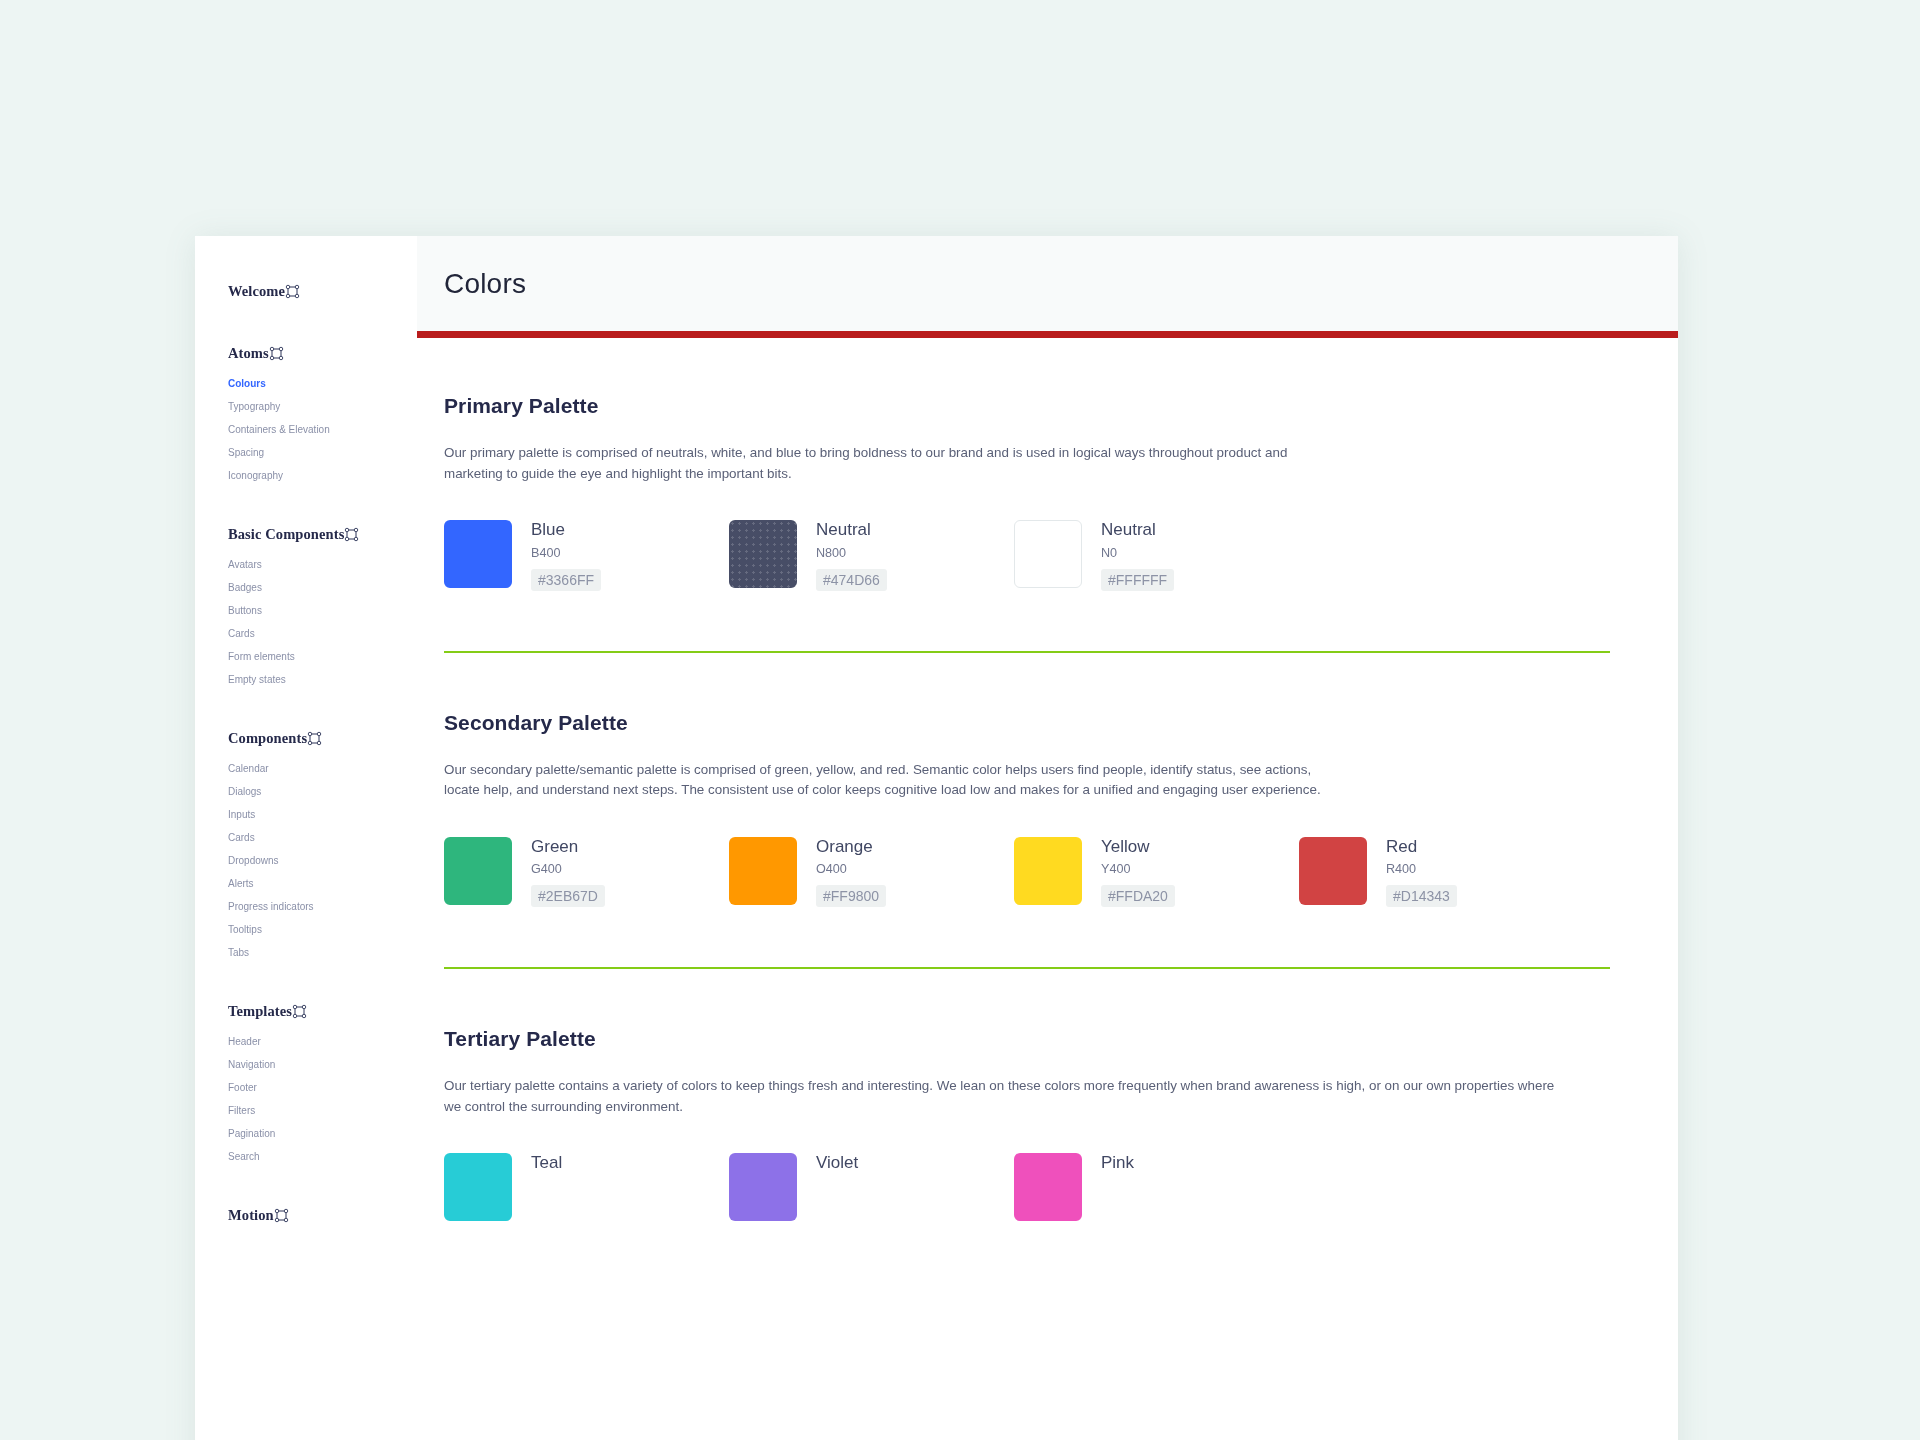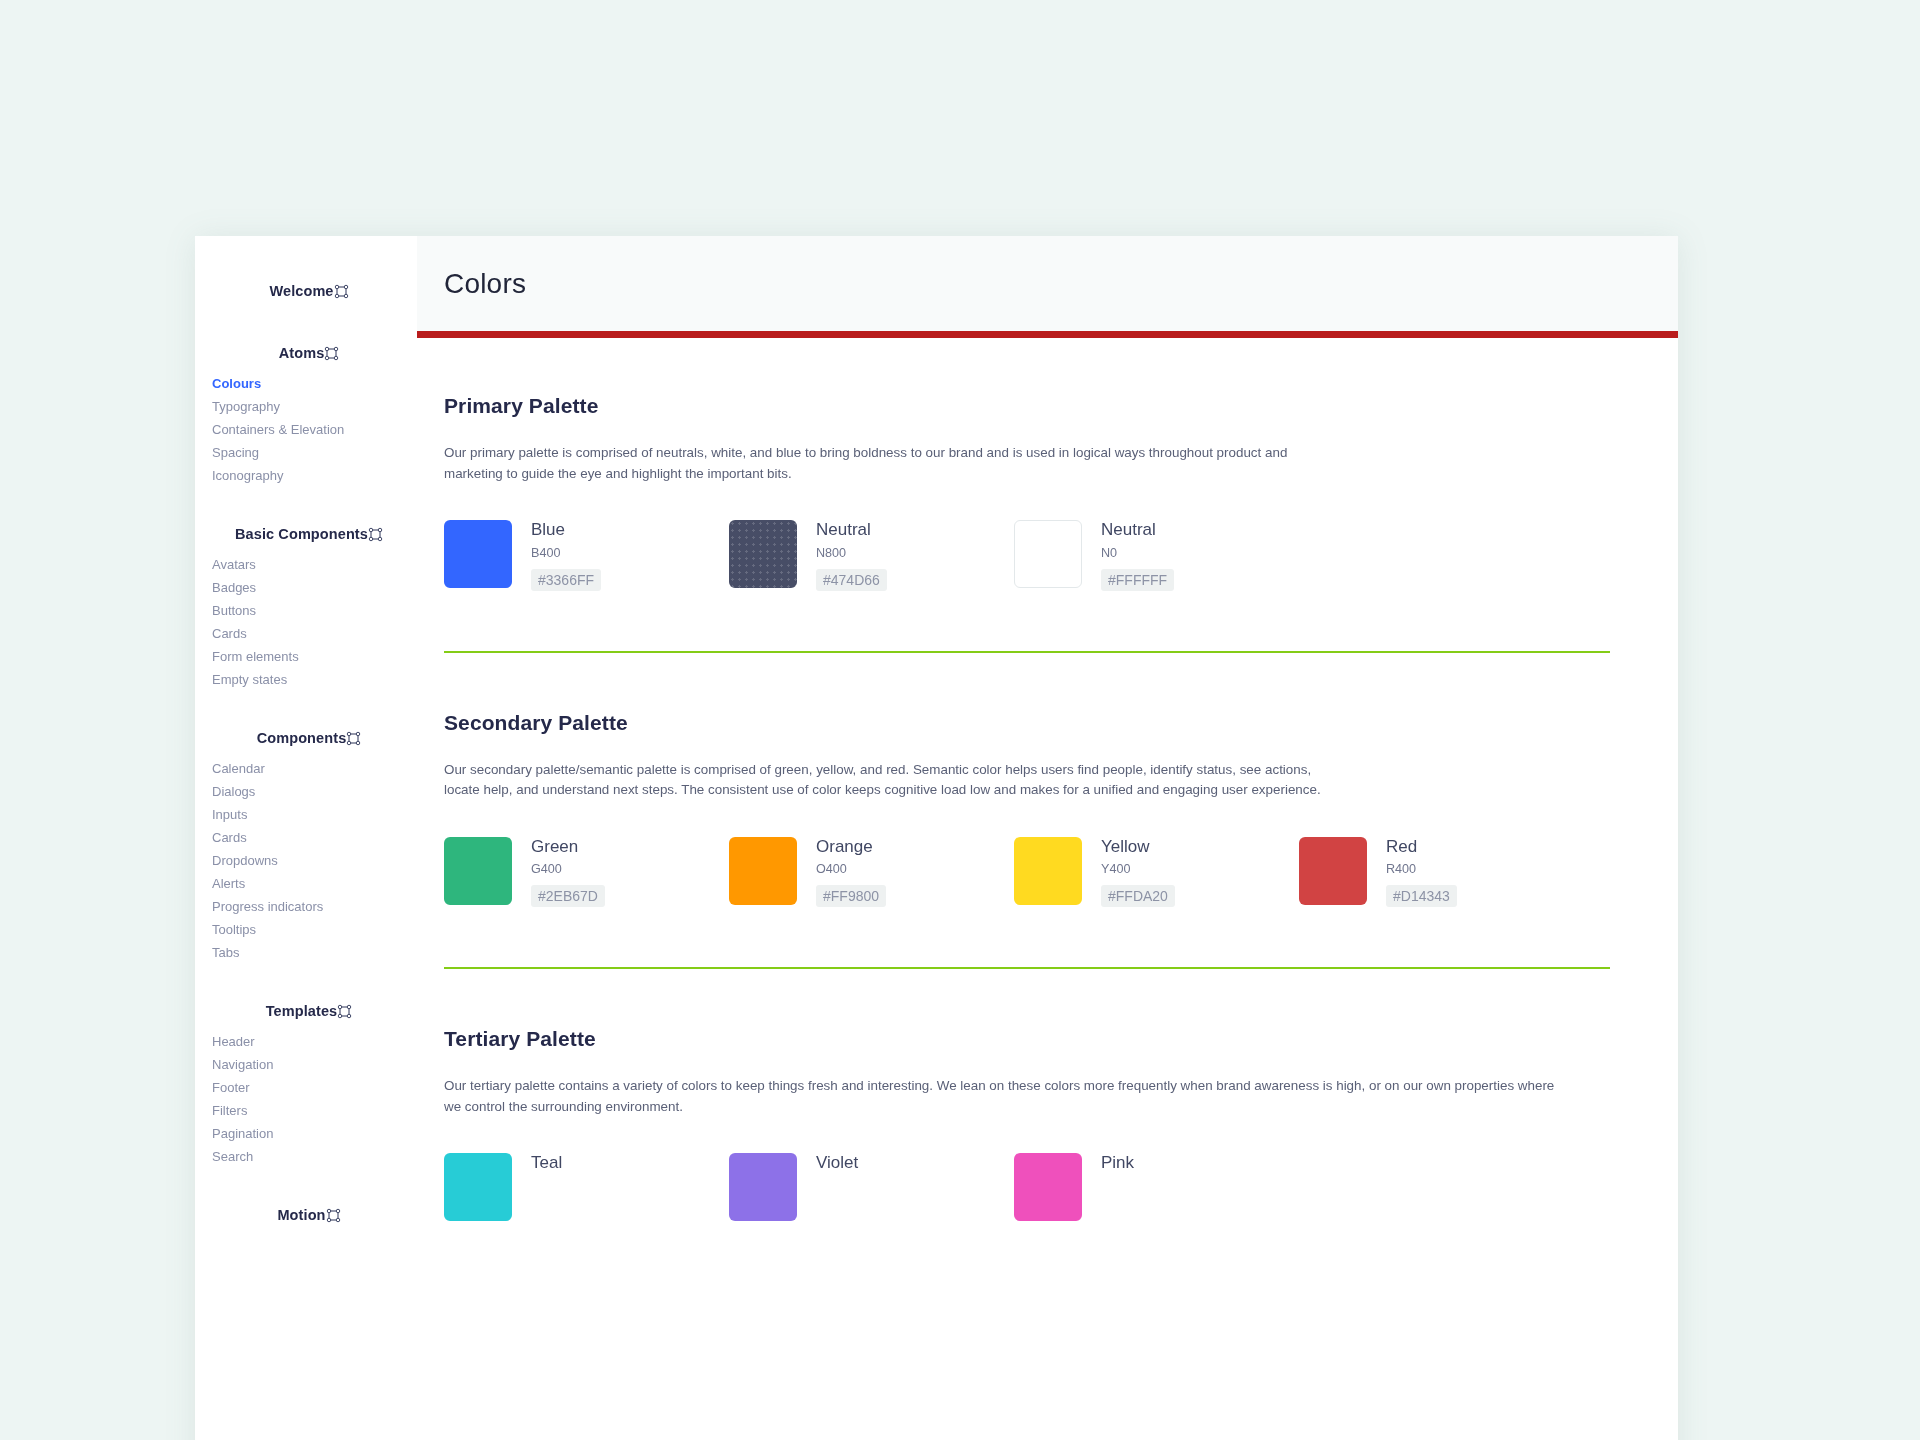--- a/index.html
+++ b/index.html
@@ -36,41 +36,42 @@
     padding: 40px 0 0 0;
     position: relative;
     z-index: 2;
   }
 
   .nav-group { margin-bottom: 6px; }
 
   .nav-group-header {
     display: flex;
     align-items: center;
-    justify-content: center;
+    justify-content: flex-start;
     padding: 0 27px 0 33px;
     height: 30px;
     margin-bottom: 4px;
+    font-family: Liberation Serif, serif;
   }
 
   .nav-group-title {
     font-size: 14.5px;
     font-weight: bold;
     color: #25294a;
     letter-spacing: 0.1px;
   }
 
   .frame-icon { width: 15px; height: 15px; display: block; flex: 0 0 15px; }
 
   .nav-item {
     display: block;
-    padding: 0 17px;
+    padding: 0 33px;
     height: 23px;
     line-height: 23px;
-    font-size: 13px;
+    font-size: 10px;
     color: #8a90a8;
     white-space: nowrap;
   }
 
   .nav-item.active {
     color: #3366ff;
     font-weight: bold;
   }
 
   .group-gap { height: 26px; }

